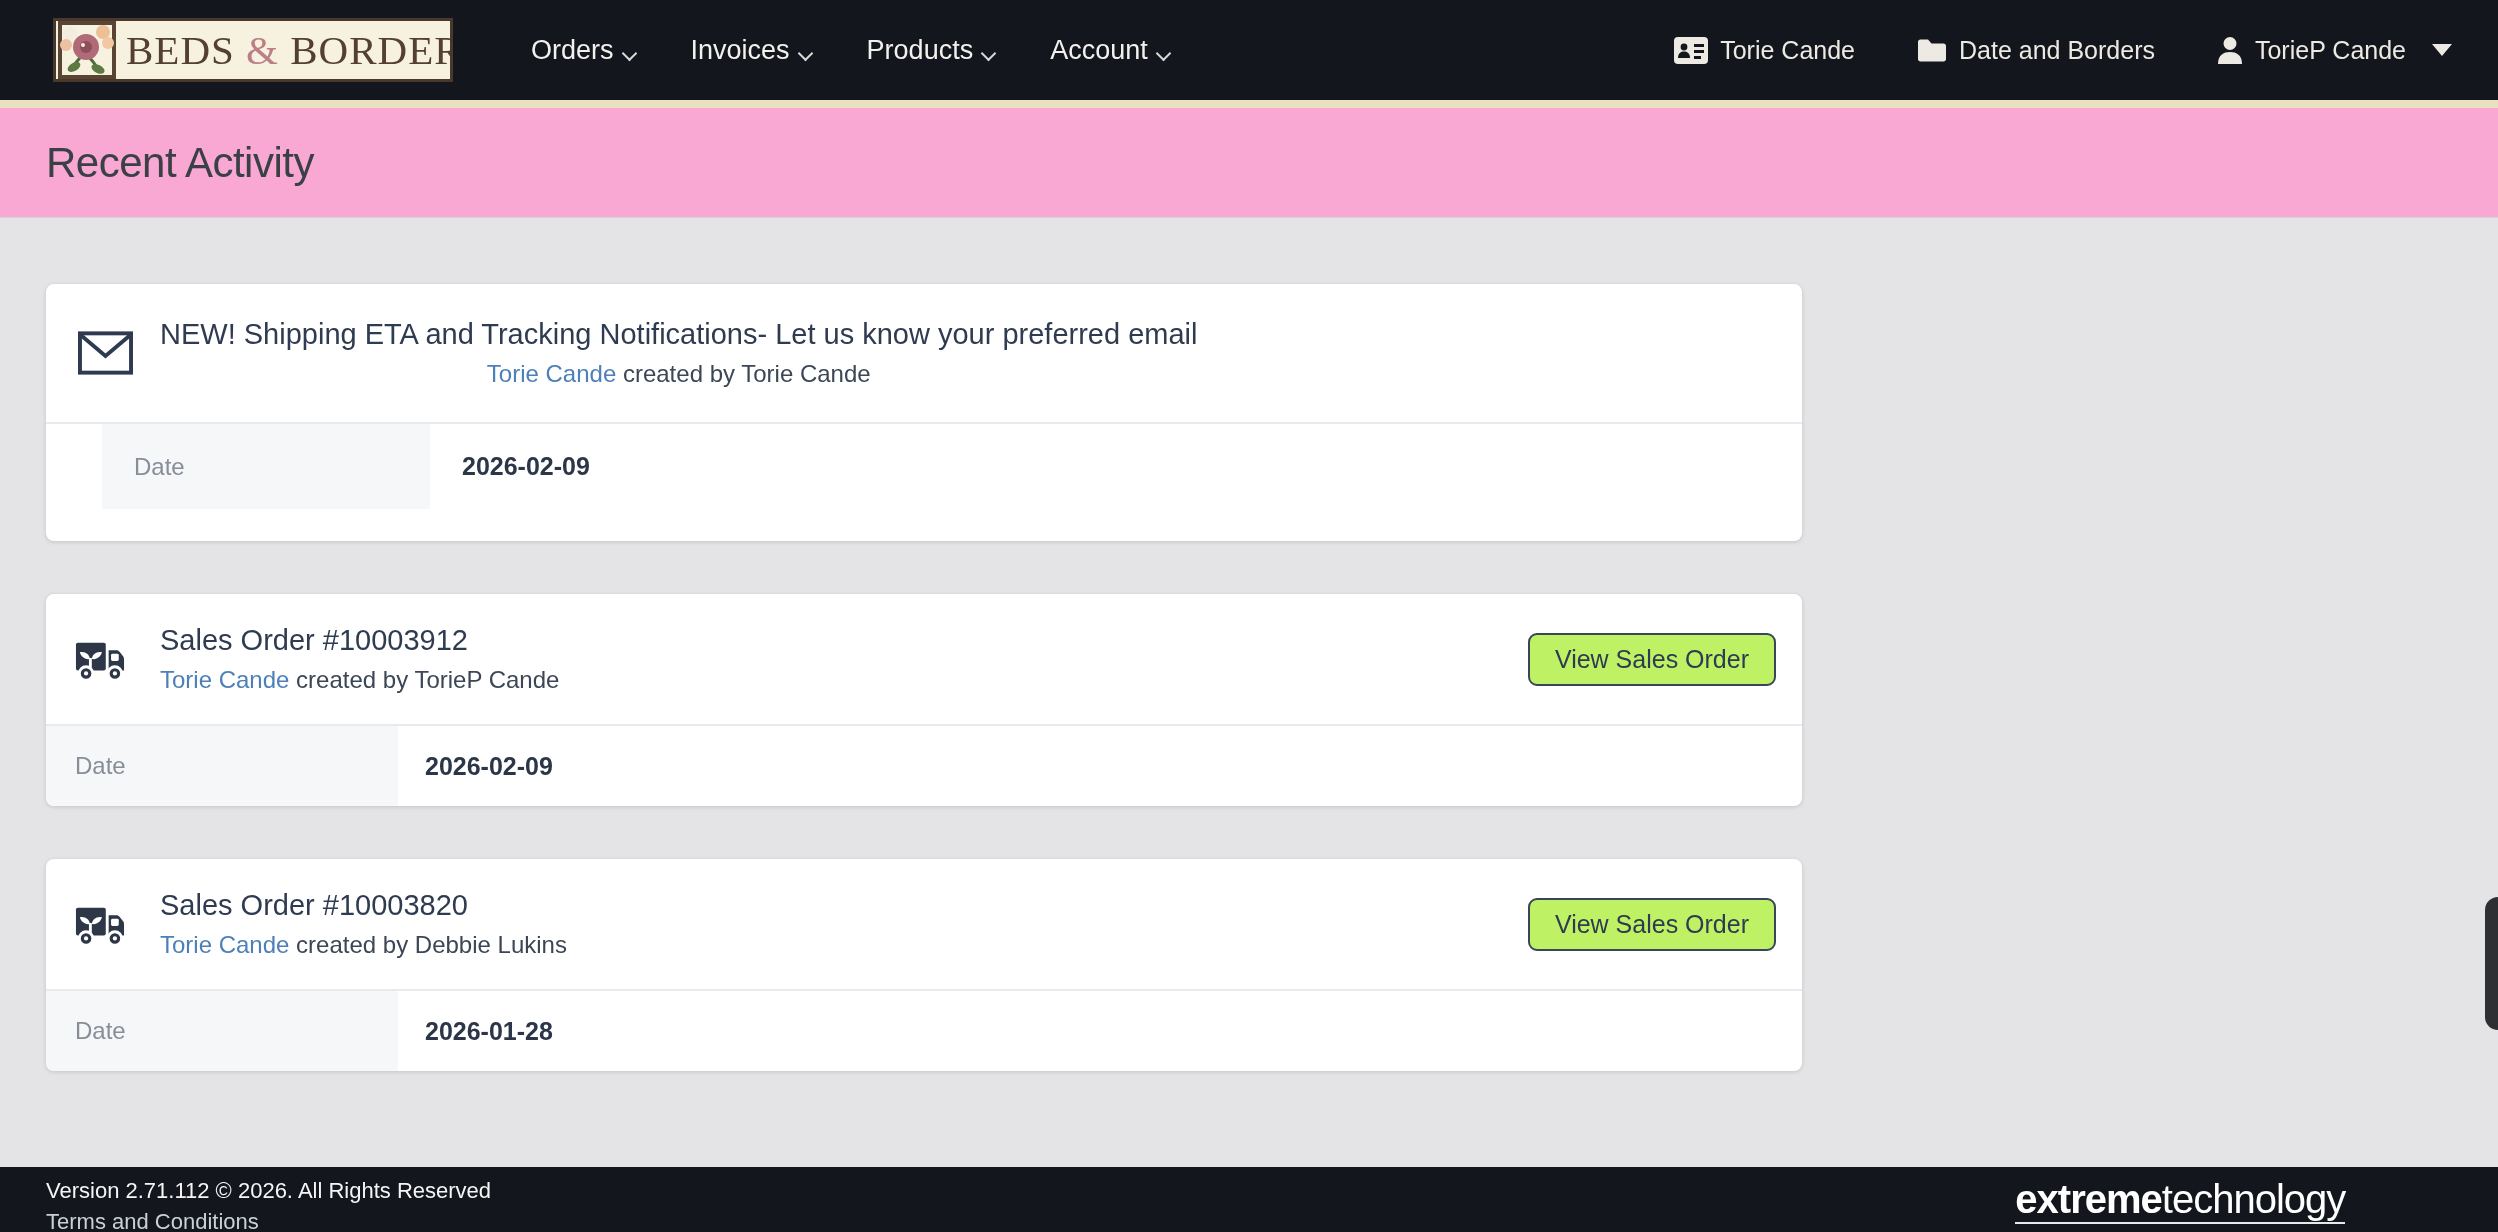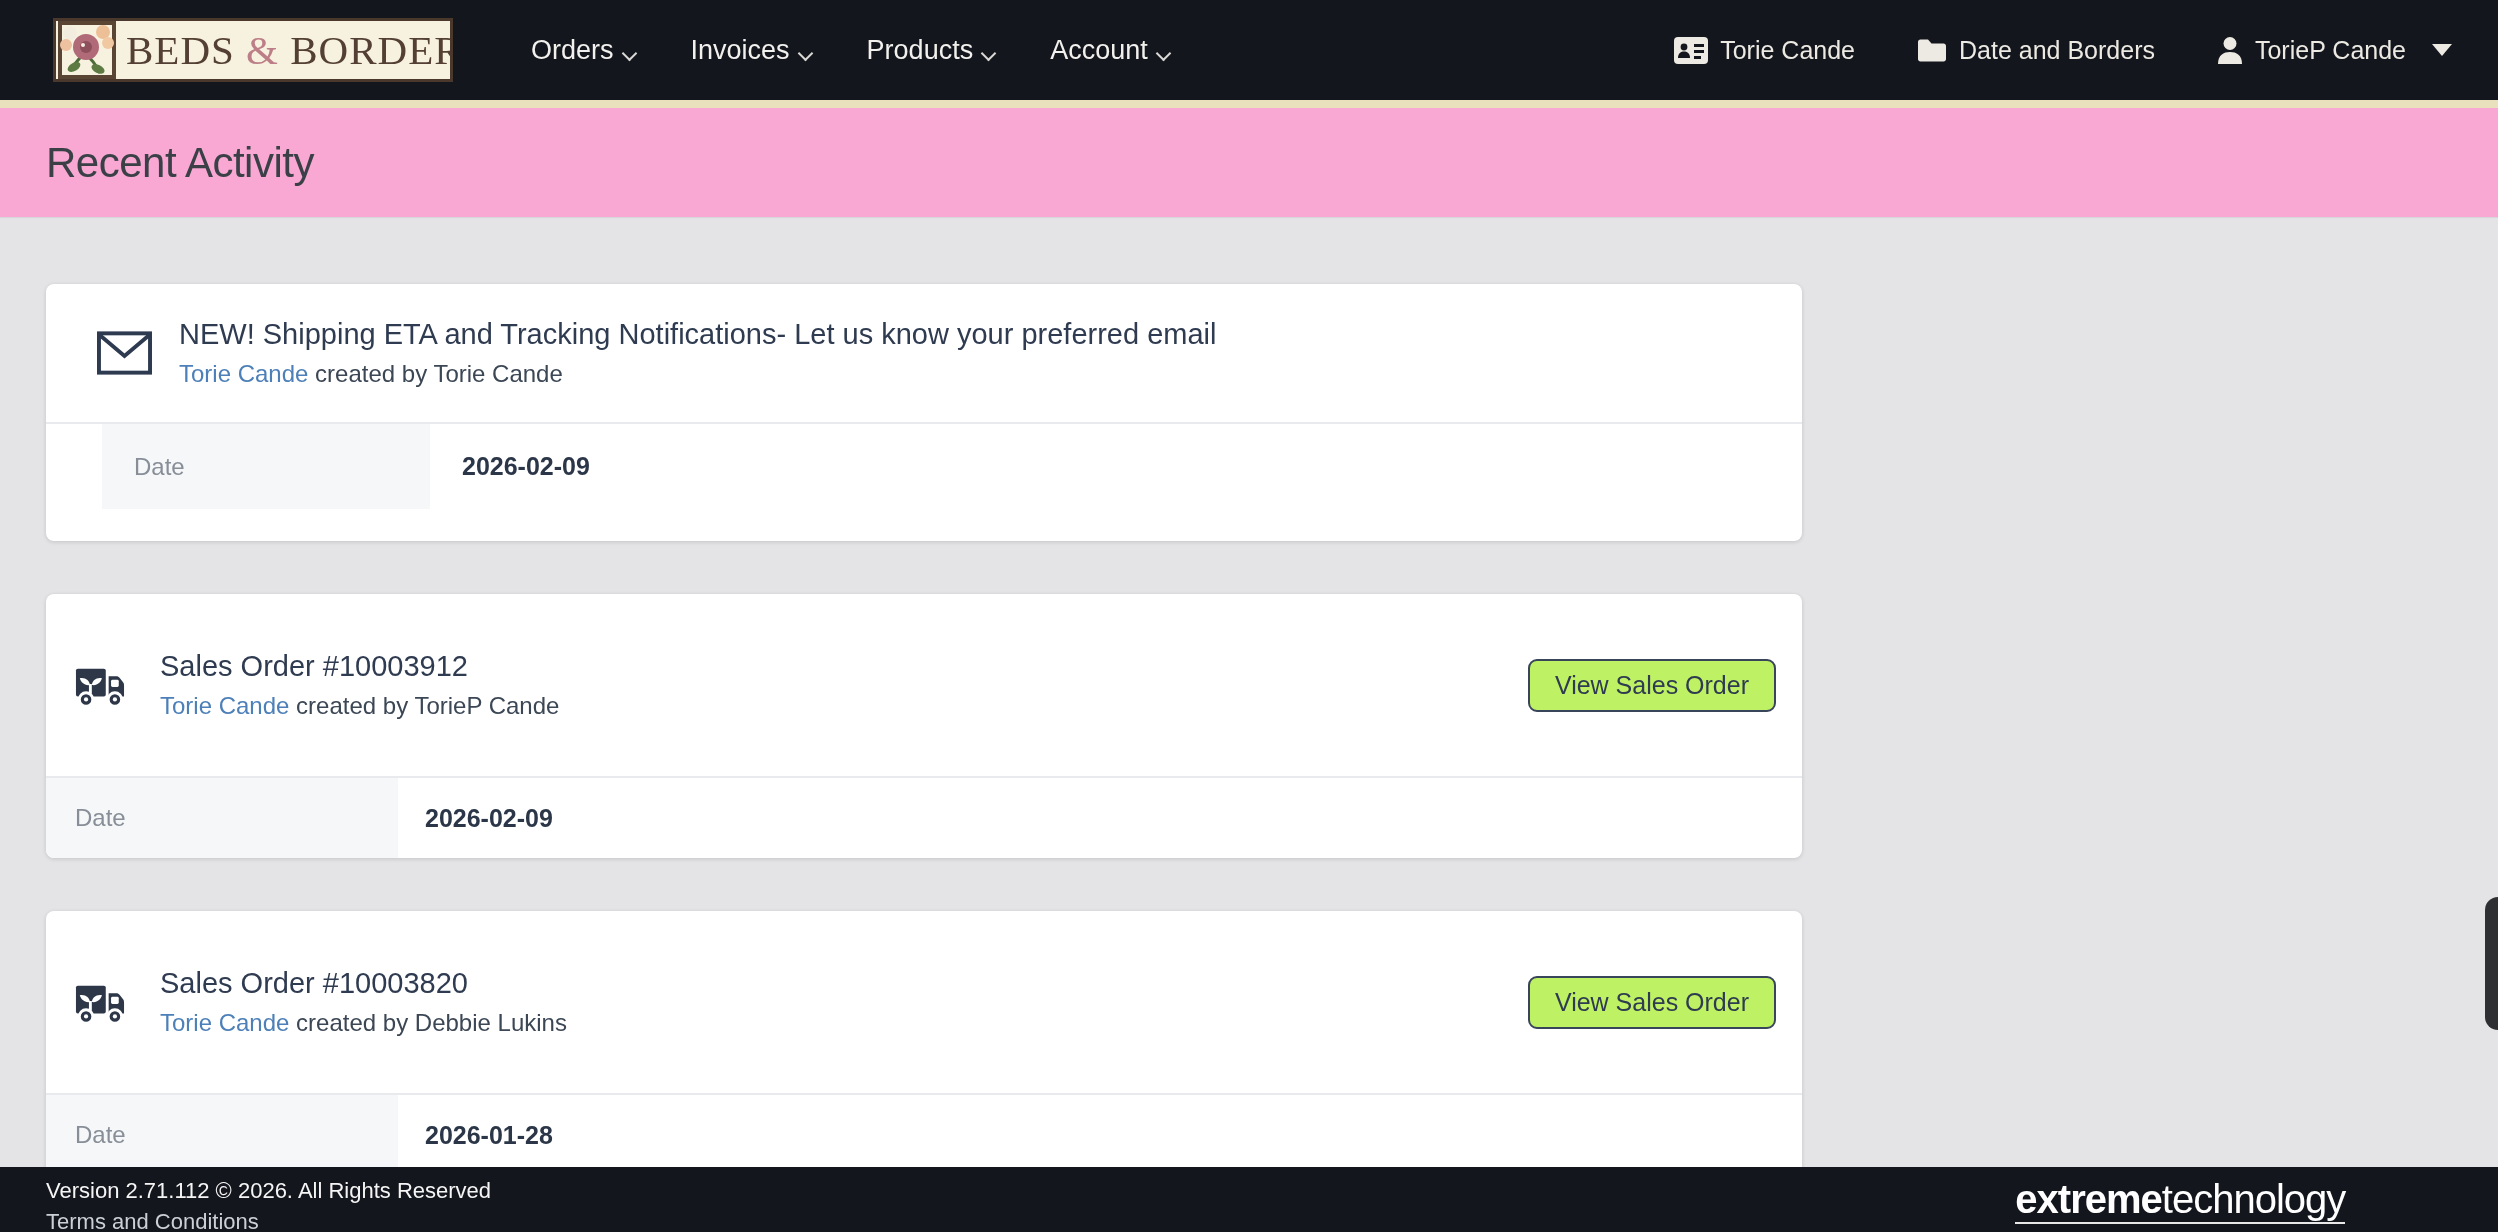--- a/index.html
+++ b/index.html
@@ -43,22 +43,22 @@
   .page-title { font-size:42px; font-weight:400; color:#3b4047; letter-spacing:-0.5px; }
 
   
   .content { position:absolute; top:219px; left:0; width:100%; height:948px; padding:65px 0 0 46px; }
   .card {
     width:1756px; background:#ffffff; border-radius:8px;
     box-shadow:0 1px 4px rgba(0,0,0,0.14); margin-bottom:53px; overflow:hidden;
     display:flex; flex-direction:column;
   }
   .card-main { display:flex; align-items:center; }
-  .card.card-notice .card-main { height:138px; padding-left:51px; }
-  .card.card-order .card-main { height:182px; padding-left:29px; }
+  .card.card-notice .card-main { height:138px; padding-left:32px;text-align:center; }
+  .card.card-order .card-main { height:130px; padding-left:29px; }
   .icon-wrap { flex:0 0 auto; display:flex; align-items:center; justify-content:center; }
   .card-notice .icon-wrap { width:55px; margin-right:27px; }
   .card-order .icon-wrap { width:50px; margin-right:35px; }
   .card-text { display:flex; flex-direction:column; }
   .card-title { font-size:29px; color:#2f3b50; font-weight:400; }
   .card-sub { margin-top:9px; font-size:24px; color:#3c4755; white-space:pre-wrap; }
   .card-sub .sub-link { color:#4d80b8; text-decoration:none; cursor:pointer; }
   .view-btn {
     margin-left:auto; margin-right:26px; height:53px; padding:0 25px;
     background:#bef264; border:2px solid #39455a; border-radius:9px;

